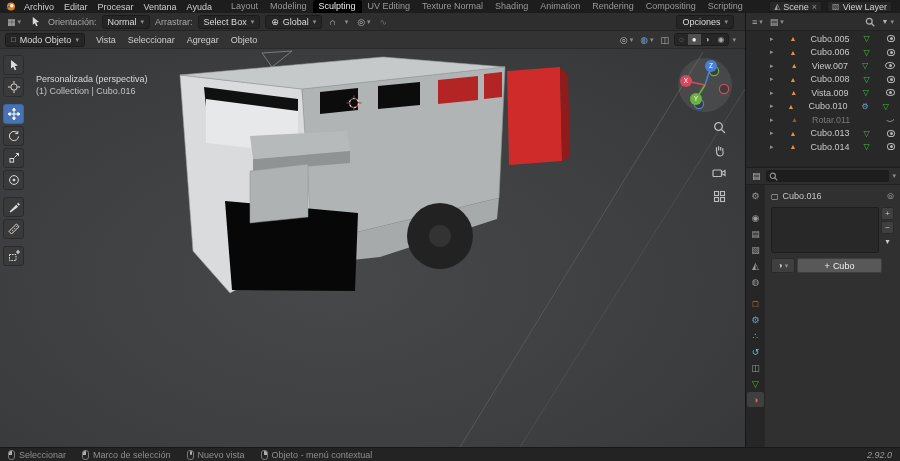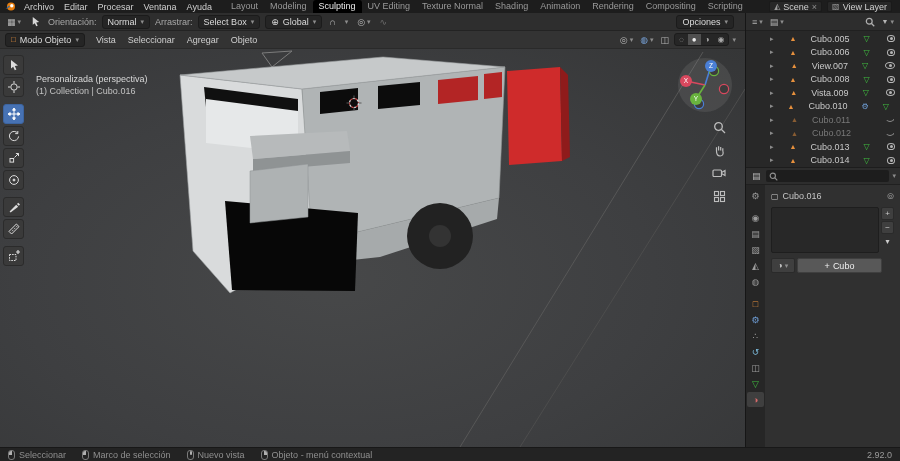--- a/index.html
+++ b/index.html
@@ -94,21 +94,21 @@
   .newbtn { flex:1; height:15px; background:#585858; border:1px solid #3f3f3f; border-radius:2px; display:flex; align-items:center; justify-content:center; gap:3px; color:#efefef; }
 
   
   .statusbar { height:14px; flex:0 0 14px; background:#232323; border-top:1px solid #181818; display:flex; align-items:center; gap:16px; padding:0 8px; color:#8f8f8f; }
   .hint { display:flex; align-items:center; gap:4px; }
   .mouse { width:7px; height:10px; border:1px solid #7a7a7a; border-radius:3px; display:inline-block; position:relative; }
   .mouse::before { content:""; position:absolute; top:0; width:3px; height:4px; background:#b0b0b0; }
   .mouse.l::before { left:0; border-radius:2px 0 0 0; }
   .mouse.m::before { left:2px; width:2.4px; border-radius:1px; }
   .mouse.r::before { right:0; border-radius:0 2px 0 0; }
-  .version { margin-left:auto; color:#9a9a9a; }
+  .version { margin-left:auto; color:#9a9a9a;font-style:italic; }
 </style>
 </head>
 <body>
 
 <div class="app">
 
   <div class="topbar">
     <span class="logo">
       <svg width="11" height="11" viewBox="0 0 11 11">
           <circle cx="6" cy="5.5" r="4" fill="#e87d0d"></circle>
@@ -450,27 +450,21 @@
           <span class="tri">▸</span>
           <span class="obj">▲</span>
           <span class="name">Cubo.010</span>
           <span class="mod">⚙</span>
           <span class="mdata">▽</span>
           <span class="eye"></span>
         </div>
         <div class="ol-row dim">
           <span class="tri">▸</span>
           <span class="obj" style="opacity:.5">▲</span>
-          <span class="name">Cubo.011</span>
-          <span class="eye closed"></span>
-        </div>
-        <div class="ol-row dim">
-          <span class="tri">▸</span>
-          <span class="obj" style="opacity:.5">▲</span>
-          <span class="name">Cubo.012</span>
+          <span class="name">Rotar.011</span>
           <span class="eye closed"></span>
         </div>
         <div class="ol-row">
           <span class="tri">▸</span>
           <span class="obj">▲</span>
           <span class="name">Cubo.013</span>
           <span class="mdata">▽</span>
           <span class="eye"></span>
         </div>
         <div class="ol-row">

